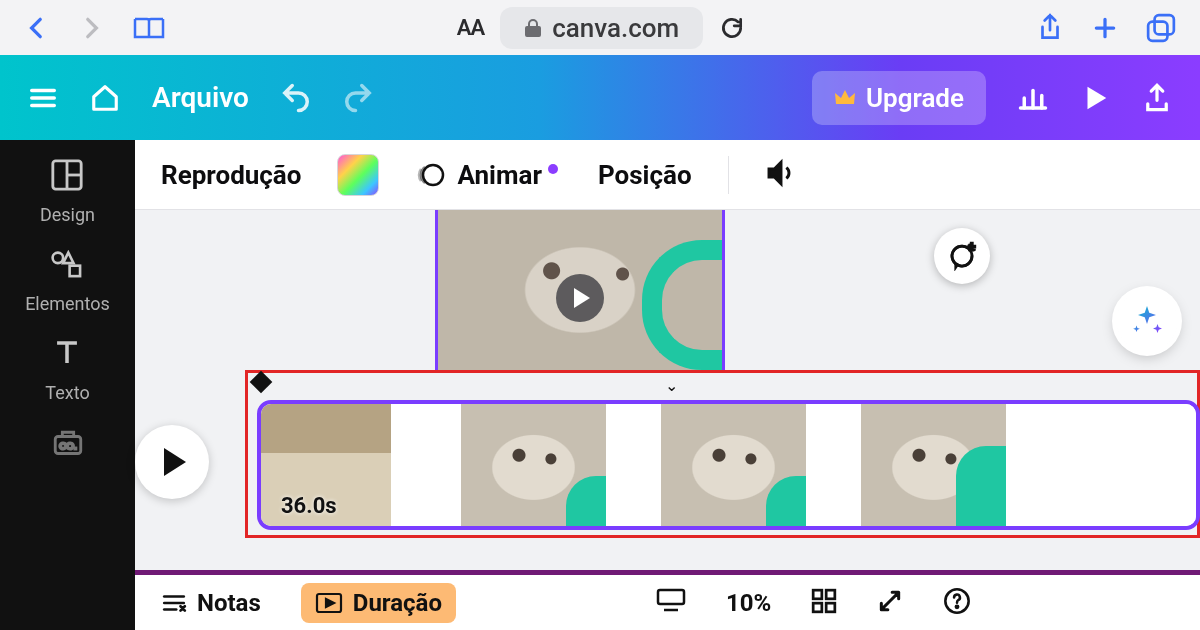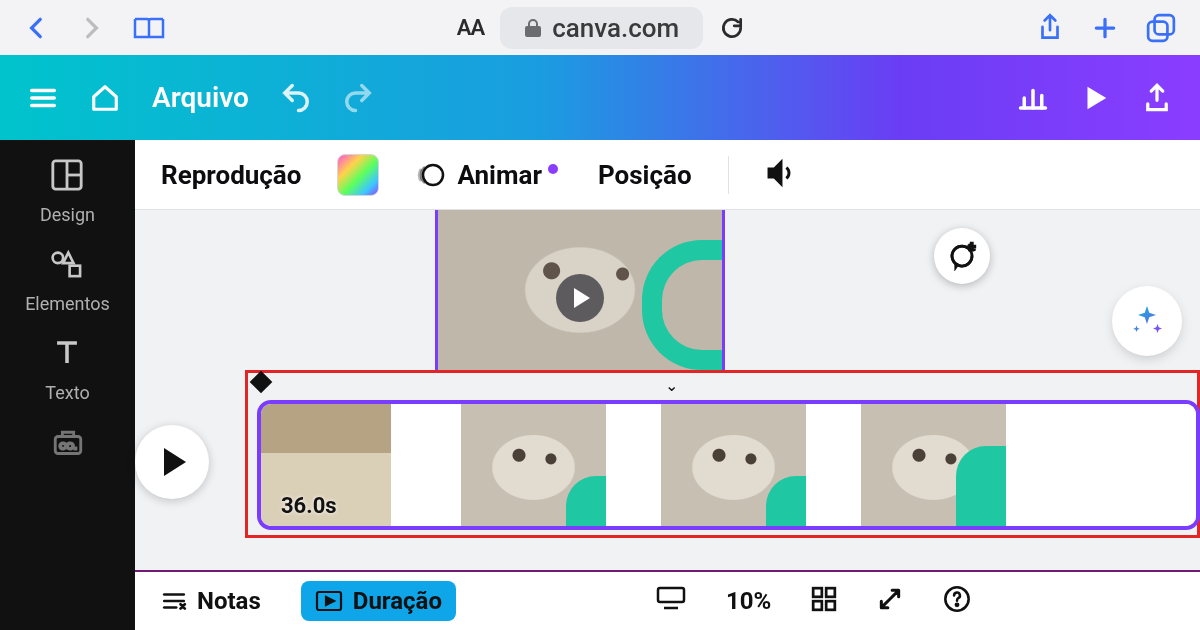--- a/index.html
+++ b/index.html
@@ -70,23 +70,23 @@
   .thumb.cat { width:145px; }
   .thumb.cat .catface { position:absolute; inset:0; background:
       radial-gradient(circle at 40% 42%, #4a4038 0 6px, transparent 7px),
       radial-gradient(circle at 62% 45%, #4a4038 0 5px, transparent 6px),
       radial-gradient(ellipse 70px 55px at 50% 52%, #e2dbcf 0 58%, #c7bfb1 60% 100%),
       linear-gradient(#c5dacd,#c5dacd); }
   .thumb.cat .teal { position:absolute; right:0; bottom:0; width:40px; height:50px; background:#1fc7a2; border-top-left-radius:30px; }
   .dur-label { position:absolute; left:20px; bottom:8px; font-size:22px; font-weight:700; color:#111; z-index:2; text-shadow:0 0 4px #fff; }
   
   
-  .bottom-bar { height:60px; display:flex; align-items:center; gap:40px; padding:0 26px; border-top:2px solid #701a75; position:absolute; left:0; right:0; bottom:0; background:#fff; }
+  .bottom-bar { height:60px; display:flex; align-items:center; gap:40px; padding:0 26px; border-top:5px solid #701a75; position:absolute; left:0; right:0; bottom:0; background:#fff; }
   .bb-item { display:flex; align-items:center; gap:10px; font-size:24px; font-weight:700; color:#111; }
-  .bb-item.active { background:#0ea5e9; border-radius:8px; padding:6px 14px; }
+  .bb-item.active { background:#fdba74; border-radius:8px; padding:6px 14px; }
   .bb-spacer { width:40px; }
 </style>
 </head>
 <body>
 
 <div class="browser-bar">
   <span class="nav-icon blue">
     <svg viewBox="0 0 24 24" fill="none" stroke="currentColor" stroke-width="3" stroke-linecap="round">
         <polyline points="15 4 7 12 15 20"></polyline>
       </svg>
@@ -153,20 +153,26 @@
     <svg viewBox="0 0 24 24" fill="none" stroke="#fff" stroke-width="2.8" stroke-linecap="round">
         <path d="M9 14 L3 8 L9 2 M3 8 h11 a7 7 0 0 1 0 14"></path>
       </svg>
   </span>
   <span class="ct-icon" style="opacity:0.55">
     <svg viewBox="0 0 24 24" fill="none" stroke="#fff" stroke-width="2.8" stroke-linecap="round">
         <path d="M15 14 L21 8 L15 2 M21 8 h-11 a7 7 0 0 0 0 14"></path>
       </svg>
   </span>
   <div class="ct-spacer"></div>
+  <div class="upgrade-btn">
+    <svg width="22" height="20" viewBox="0 0 22 20" fill="#ffb93d">
+        <path d="M2 16 L1 5 L7 10 L11 2 L15 10 L21 5 L20 16 Z"></path>
+      </svg>
+    <span>Upgrade</span>
+  </div>
   <span class="ct-icon">
     <svg viewBox="0 0 24 24" fill="none" stroke="#fff" stroke-width="2.8" stroke-linecap="round">
         <line x1="5" y1="20" x2="5" y2="12"></line>
         <line x1="12" y1="20" x2="12" y2="6"></line>
         <line x1="19" y1="20" x2="19" y2="10"></line>
         <line x1="2" y1="20" x2="22" y2="20"></line>
       </svg>
   </span>
   <span class="ct-icon">
     <svg viewBox="0 0 24 24" fill="#fff">

